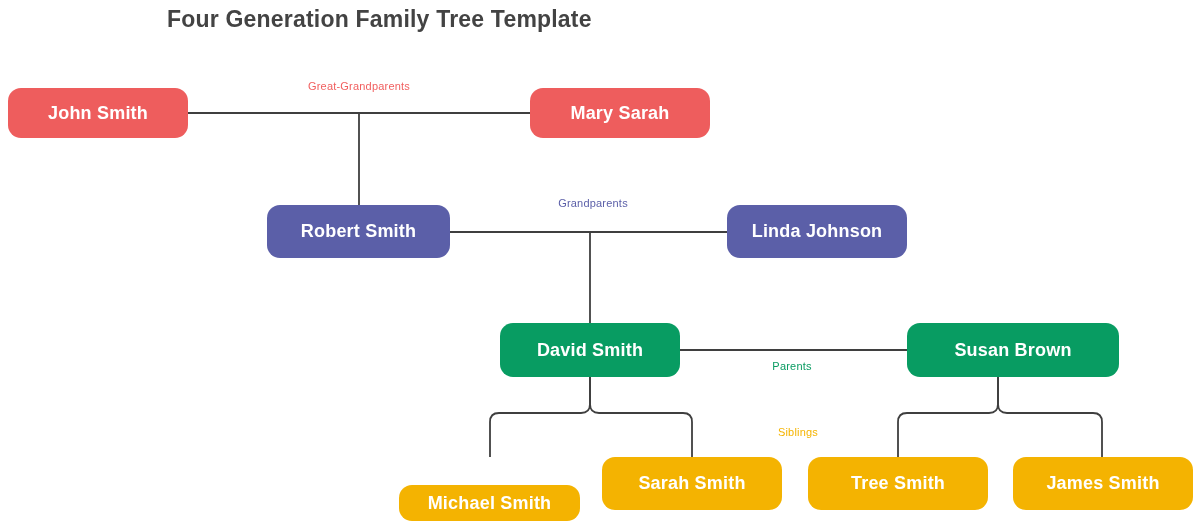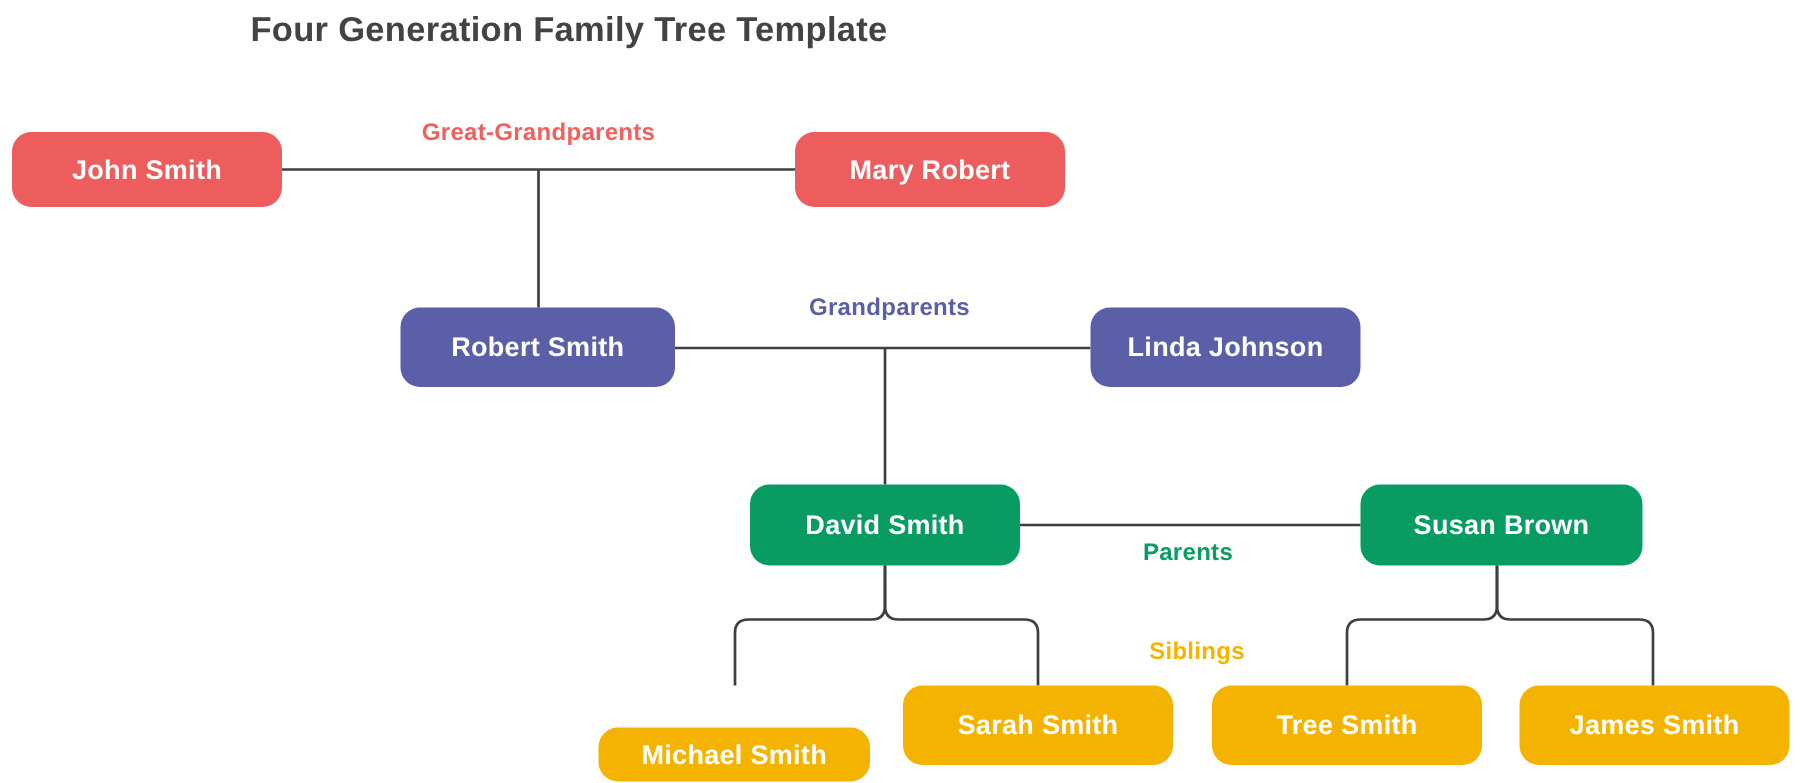--- a/index.html
+++ b/index.html
@@ -52,22 +52,22 @@
     letter-spacing:.2px;
     cursor:pointer;
   }
   .node.red{background:var(--red);}
   .node.purple{background:var(--purple);}
   .node.green{background:var(--green);}
   .node.yellow{background:var(--yellow);}
   .gen-label{
     position:absolute;
     transform:translateX(-50%);
-    font-size:16px;
-    font-weight:700;
+    font-size:11px;
+    font-weight:400;
     white-space:nowrap;
     letter-spacing:.2px;
   }
   .gen-label.red{color:#F15F5F;}
   .gen-label.purple{color:#5B5FA8;}
   .gen-label.green{color:#0A9C62;}
   .gen-label.yellow{color:#F5B400;}
 </style>
 </head>
 <body>
@@ -90,34 +90,34 @@
 
   <div class="gen-label red" style="left:359px;top:80px;">Great-Grandparents</div>
   <div class="gen-label purple" style="left:593px;top:197px;">Grandparents</div>
   <div class="gen-label green" style="left:792px;top:316px;margin-top:44px;">Parents</div>
   <div class="gen-label yellow" style="left:798px;top:426px;">Siblings</div>
 
   <div class="node red" style="left:8px;top:88px;width:180px;height:50px;">
     <span>John Smith</span>
   </div>
   <div class="node red" style="left:530px;top:88px;width:180px;height:50px;">
-    <span>Mary Robert</span>
+    <span>Mary Sarah</span>
   </div>
 
   <div class="node purple" style="left:727px;top:205px;width:180px;height:53px;">
     <span>Linda Johnson</span>
   </div>
   <div class="node purple" style="left:267px;top:205px;width:183px;height:53px;">
     <span>Robert Smith</span>
   </div>
 
   <div class="node green" style="left:500px;top:323px;width:180px;height:54px;">
     <span>David Smith</span>
   </div>
-  <div class="node green" style="left:907px;top:323px;width:188px;height:54px;">
+  <div class="node green" style="left:907px;top:323px;width:212px;height:54px;">
     <span>Susan Brown</span>
   </div>
 
   <div class="node yellow" style="left:399px;top:457px;width:181px;height:36px;margin-top:28px;">
     <span>Michael Smith</span>
   </div>
   <div class="node yellow" style="left:602px;top:457px;width:180px;height:53px;">
     <span>Sarah Smith</span>
   </div>
   <div class="node yellow" style="left:808px;top:457px;width:180px;height:53px;">

